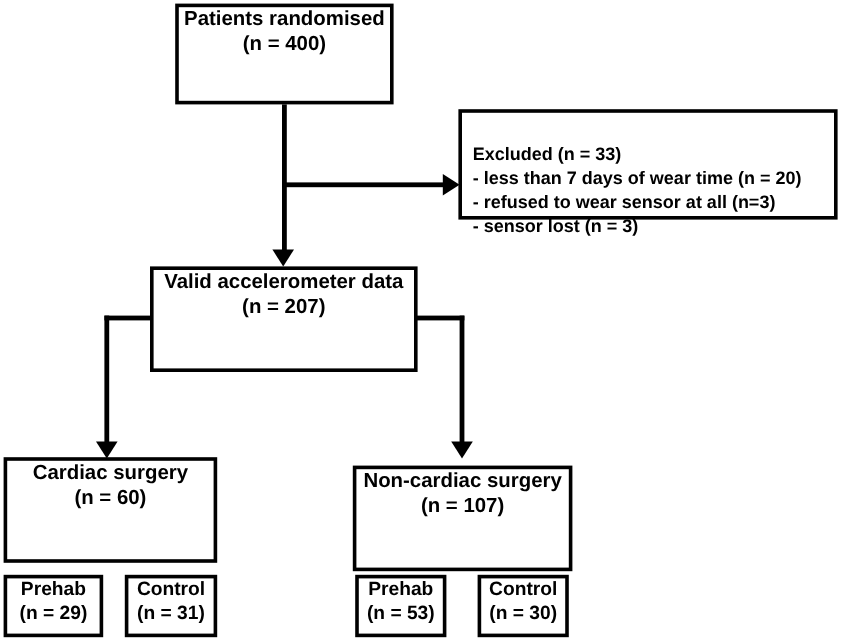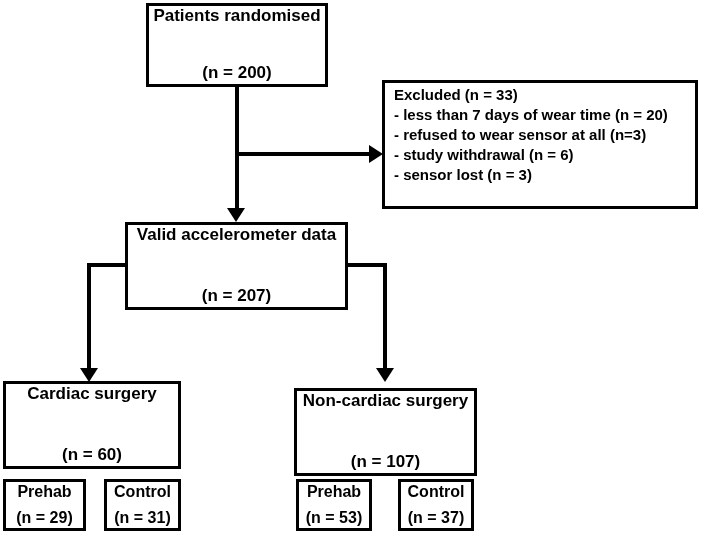--- a/index.html
+++ b/index.html
@@ -19,44 +19,44 @@
     overflow: hidden;
   }
   .node {
     position: absolute;
     box-sizing: border-box;
     border: 3px solid #000000;
     background: #ffffff;
     display: flex;
     flex-direction: column;
     align-items: center;
-    justify-content: space-between;
+    justify-content: flex-start;
     color: #000000;
     text-align: center;
     line-height: 1.22;
   }
   .node.left-align {
     align-items: flex-start;
     justify-content: flex-start;
     text-align: left;
   }
   .node .line {
     display: block;
     white-space: pre;
   }
 
   
   #node-randomised {
     left: 146px; top: 3px; width: 182px; height: 84px;
     font-size: 17px; font-weight: 700;
   }
   #node-excluded {
-    left: 382px; top: 80px; width: 316px; height: 129px;
+    left: 382px; top: 91px; width: 316px; height: 92px;
     font-size: 15px; font-weight: 700;
-    padding: 2px 0 0 9px;
+    padding: 25px 0 0 9px;
   }
   #node-excluded .line { line-height: 1.33; }
   #node-valid {
     left: 125px; top: 222px; width: 223px; height: 88px;
     font-size: 17px; font-weight: 700;
   }
   #node-cardiac {
     left: 3px; top: 381px; width: 178px; height: 88px;
     font-size: 17px; font-weight: 700;
   }
@@ -105,28 +105,27 @@
     border-left: 14px solid #000000;
   }
 </style>
 </head>
 <body>
 
 <div id="canvas">
 
   <div class="node" id="node-randomised">
     <span class="line">Patients randomised</span>
-    <span class="line">(n = 200)</span>
+    <span class="line">(n = 400)</span>
   </div>
 
   <div class="node left-align" id="node-excluded">
     <span class="line">Excluded (n = 33)</span>
     <span class="line">- less than 7 days of wear time (n = 20)</span>
     <span class="line">- refused to wear sensor at all (n=3)</span>
-    <span class="line">- study withdrawal (n = 6)</span>
     <span class="line">- sensor lost (n = 3)</span>
   </div>
 
   <div class="node" id="node-valid">
     <span class="line">Valid accelerometer data</span>
     <span class="line">(n = 207)</span>
   </div>
 
   <div class="node" id="node-cardiac">
     <span class="line">Cardiac surgery</span>
@@ -148,21 +147,21 @@
     <span class="line">(n = 31)</span>
   </div>
 
   <div class="node" id="node-prehab-noncardiac">
     <span class="line">Prehab</span>
     <span class="line">(n = 53)</span>
   </div>
 
   <div class="node" id="node-control-noncardiac">
     <span class="line">Control</span>
-    <span class="line">(n = 37)</span>
+    <span class="line">(n = 30)</span>
   </div>
 
   <div class="conn v" style="left:235px; top:87px; height:122px;"></div>
   <div class="arrowhead arrow-down" style="left:227px; top:208px;"></div>
 
   <div class="conn h" style="left:235px; top:152px; width:136px;"></div>
   <div class="arrowhead arrow-right" style="left:369px; top:145px;"></div>
 
   <div class="conn h" style="left:87px; top:263px; width:40px;"></div>
   <div class="conn v" style="left:87px; top:263px; height:108px;"></div>

